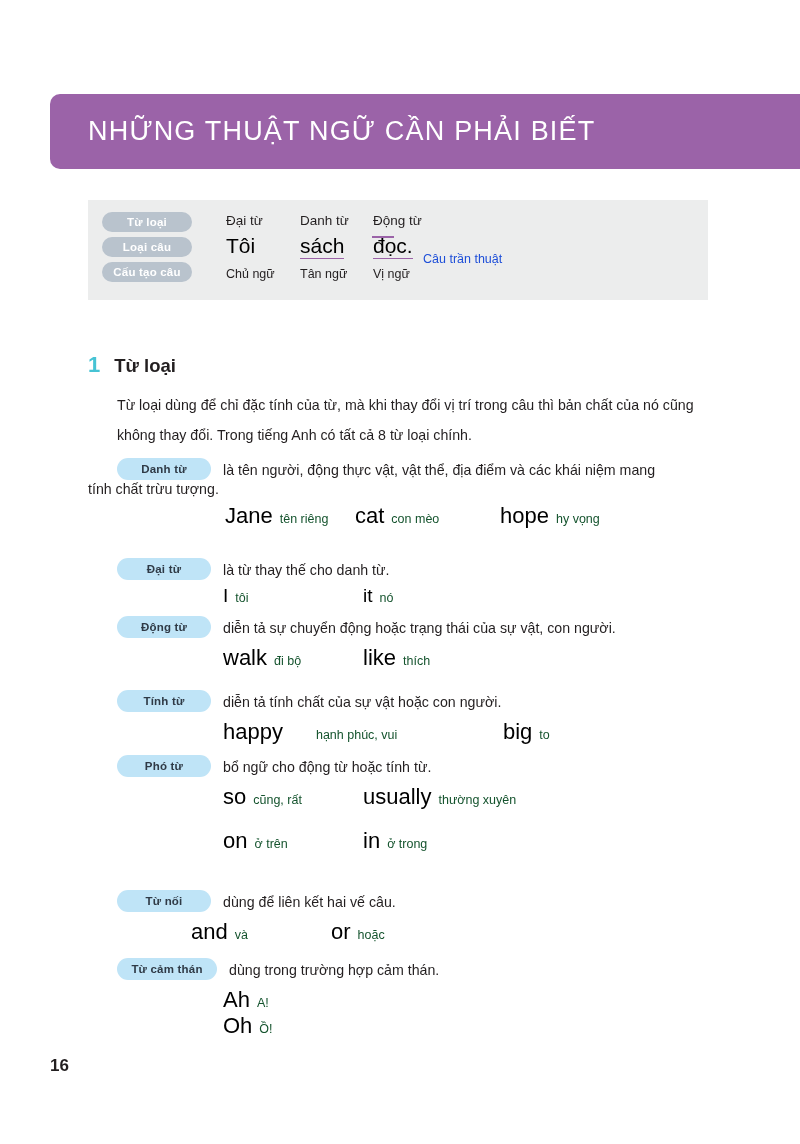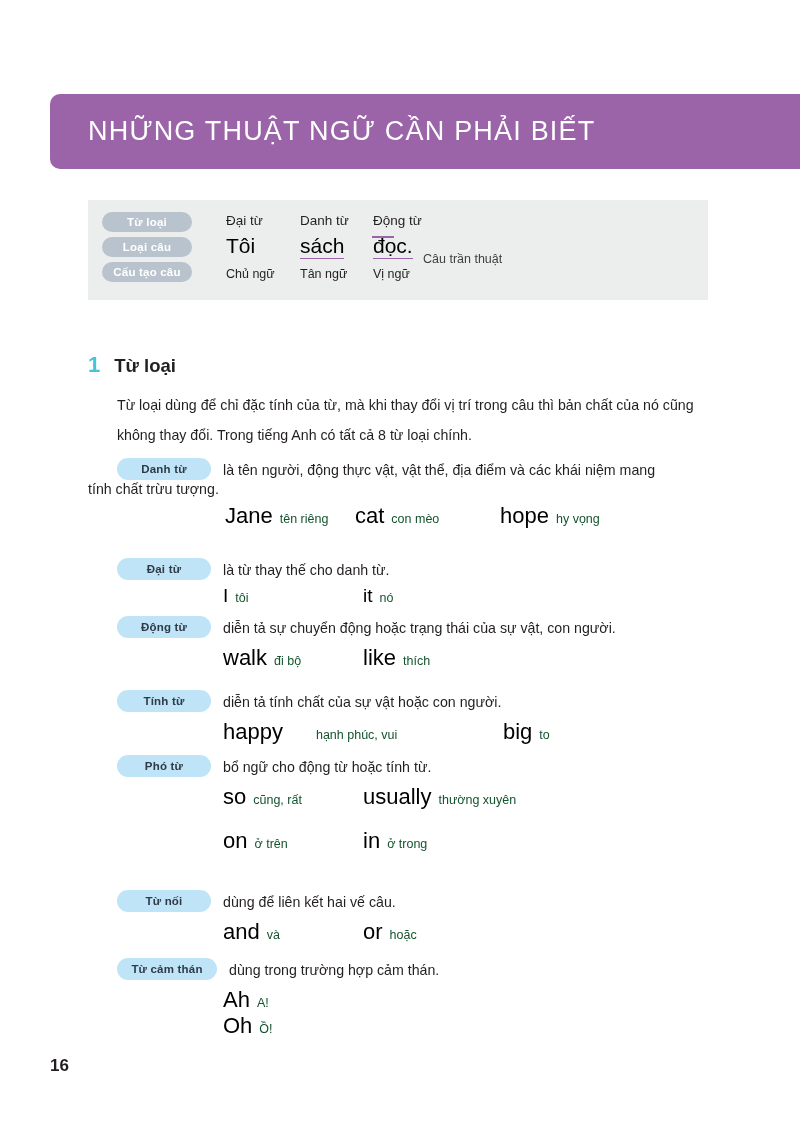--- a/index.html
+++ b/index.html
@@ -91,21 +91,21 @@
     padding-bottom: 1px;
   }
   .tick {
     position: absolute;
     width: 22px;
     height: 1.6px;
     background: #9b63a8;
   }
   .trailing-note {
     font-size: 12.5px;
-    color: #404040;
+    color: #1d4ed8;
     white-space: nowrap;
     text-align: right;
   }
 
   
   .section-head {
     position: absolute;
     left: 88px;
     top: 352px;
     display: flex;
@@ -336,21 +336,21 @@
       <span class="ex-gloss">ở trong</span>
     </div>
   </div>
 </div>
 
 <div class="entry" style="top:890px;">
   <div class="entry-row">
     <div class="pill-blue">Từ nối</div>
     <div class="entry-def">dùng để liên kết hai vế câu.</div>
   </div>
-  <div class="examples" style="margin-left:106px; margin-top:6px;">
+  <div class="examples" style="margin-left:74px; margin-top:6px;">
     <div class="ex" style="width:140px;">
       <span class="ex-word">and</span>
       <span class="ex-gloss">và</span>
     </div>
     <div class="ex">
       <span class="ex-word">or</span>
       <span class="ex-gloss">hoặc</span>
     </div>
   </div>
 </div>

